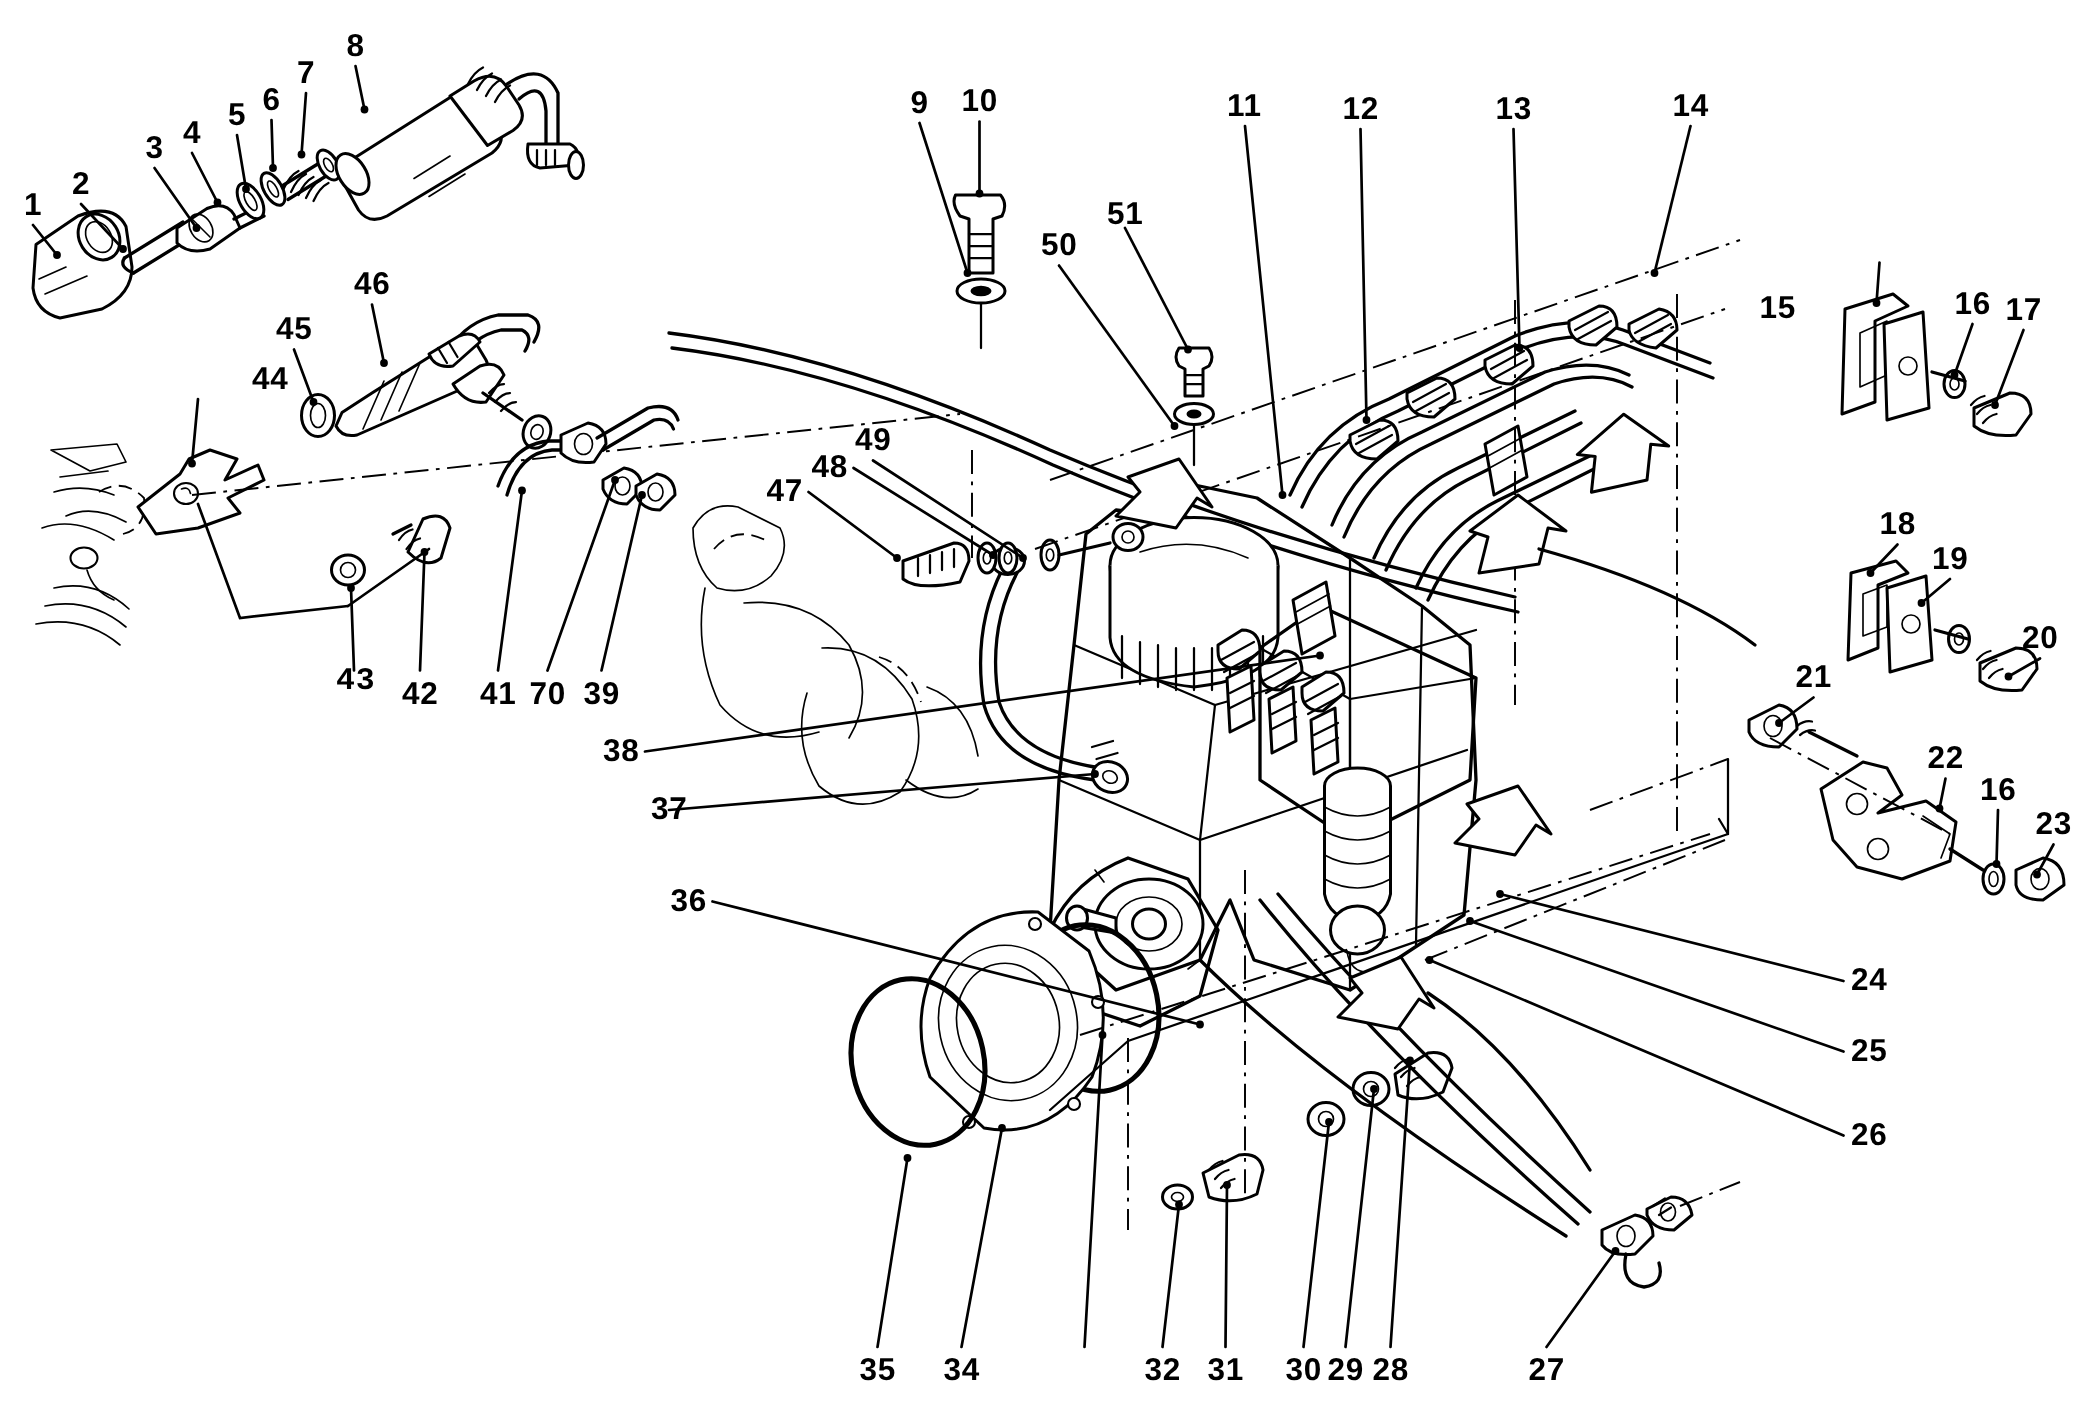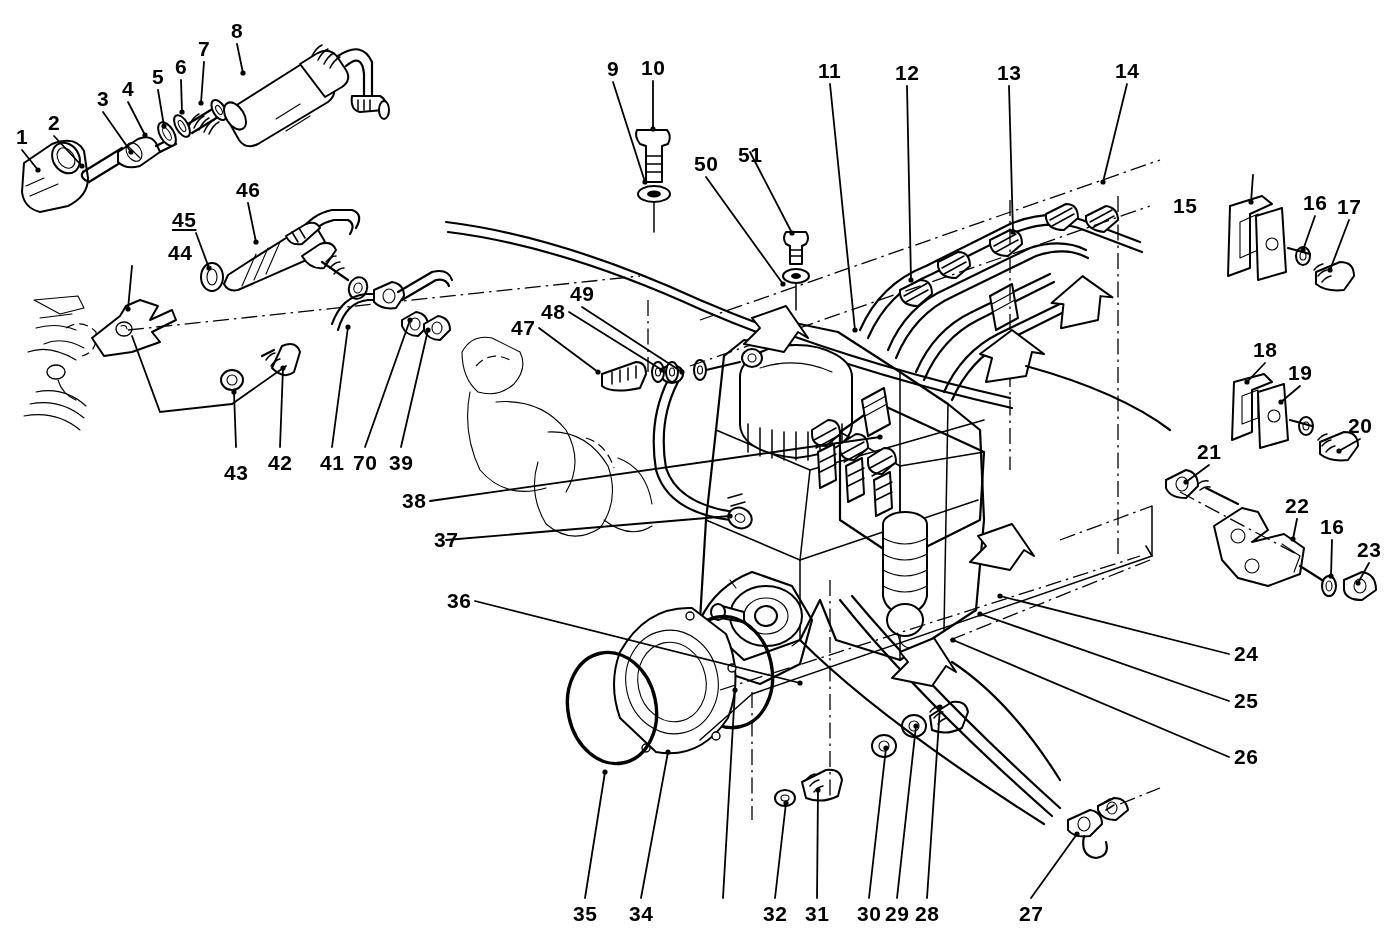--- a/index.html
+++ b/index.html
@@ -591,24 +591,24 @@
       <div class="callout" style="left: 711px; top: 903px; margin-top: 32px;">33</div>
       <div class="callout" style="left: 629px; top: 903px;">34</div>
       <div class="callout" style="left: 573px; top: 903px;">35</div>
       <div class="callout" style="left: 447px; top: 590px;">36</div>
       <div class="callout" style="left: 434px; top: 529px;">37</div>
       <div class="callout" style="left: 402px; top: 490px;">38</div>
       <div class="callout" style="left: 389px; top: 452px;">39</div>
       <div class="callout" style="left: 353px; top: 452px;">70</div>
       <div class="callout" style="left: 320px; top: 452px;">41</div>
       <div class="callout" style="left: 268px; top: 452px;">42</div>
-      <div class="callout" style="left: 224px; top: 462px;">43</div>
+      <div class="callout" style="left: 224px; top: 444px; font-family: Liberation Mono, monospace;">43</div>
       <div class="callout" style="left: 120px; top: 242px; margin-left: 48px;">44</div>
-      <div class="callout" style="left: 172px; top: 209px; text-decoration: underline;">45</div>
+      <div class="callout" style="left: 184px; top: 209px;">45</div>
       <div class="callout" style="left: 236px; top: 179px;">46</div>
       <div class="callout" style="left: 511px; top: 317px;">47</div>
       <div class="callout" style="left: 541px; top: 301px;">48</div>
       <div class="callout" style="left: 570px; top: 283px;">49</div>
       <div class="callout" style="left: 694px; top: 153px;">50</div>
-      <div class="callout" style="left: 738px; top: 144px;">51</div>
+      <div class="callout" style="left: 738px; top: 132px;">51</div>
     </div>
 
 </div>
 
 </body></html>

